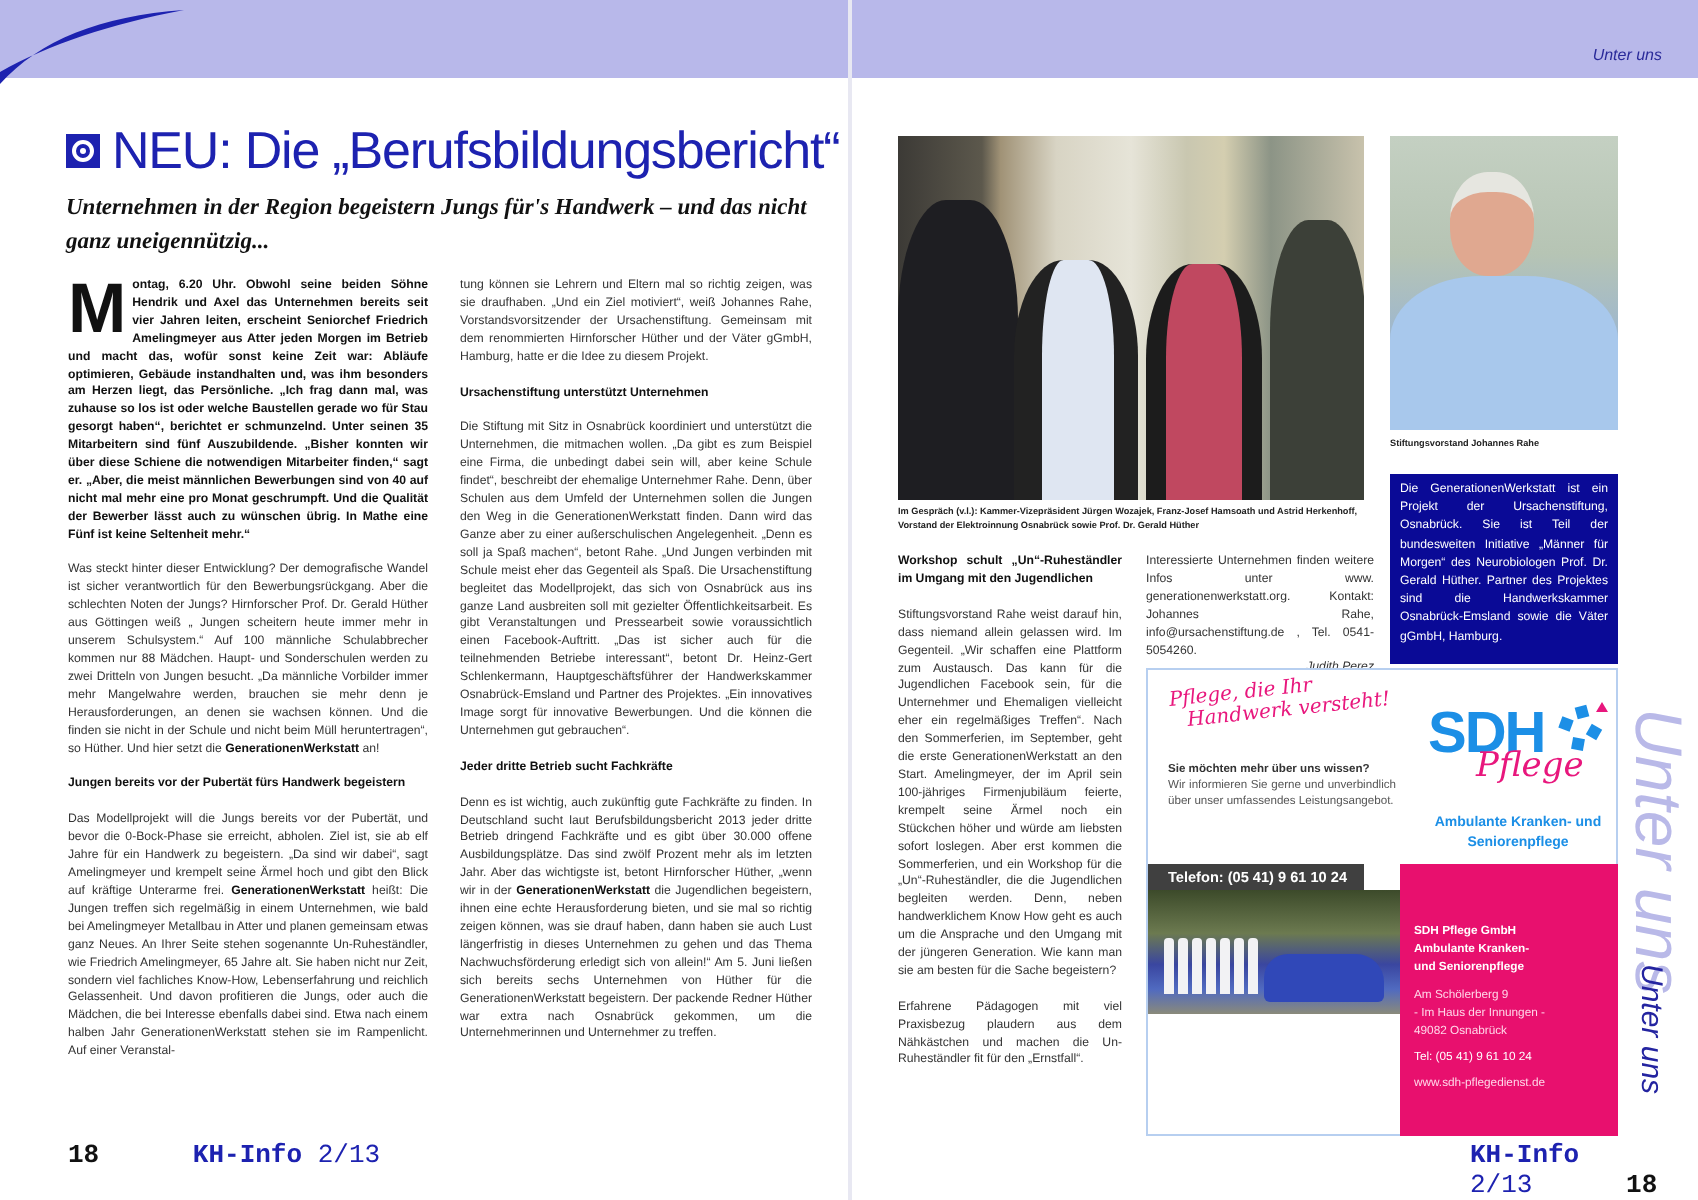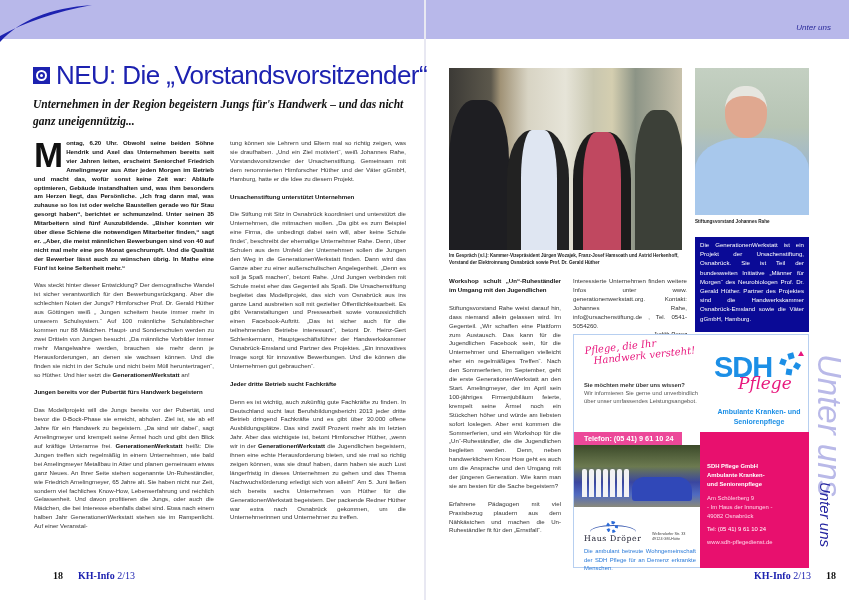--- a/index.html
+++ b/index.html
@@ -41,21 +41,21 @@
   .caption-portrait { left: 695px; top: 219px; width: 114px; }
 
   .infobox { position: absolute; left: 695px; top: 237px; width: 114px; height: 95px; background: #0a0a96; color: #fff; font-family: "Liberation Sans", sans-serif; font-size: 6.1px; line-height: 9.2px; padding: 3px 5px; text-align: justify; }
 
   .ad { position: absolute; left: 573px; top: 334px; width: 236px; height: 234px; border: 1px solid #b7cff0; background: #fff; }
   .ad-slogan { position: absolute; left: 10px; top: 10px; font-family: "DejaVu Serif", serif; font-style: italic; font-size: 10px; line-height: 11px; color: #e8177d; transform: rotate(-6deg); transform-origin: left top; }
   .ad-slogan span { display: block; }
   .ad-slogan span + span { padding-left: 8px; }
   .ad-q { position: absolute; left: 10px; top: 46px; width: 114px; font-family: "Liberation Sans", sans-serif; font-size: 5.8px; line-height: 8.2px; color: #555; text-align: justify; }
   .ad-q b { color: #333; display: block; }
-  .ad-phone-bar { position: absolute; left: 0; top: 97px; width: 108px; height: 13px; background: #ec4899; color: #fff; font-family: "Liberation Sans", sans-serif; font-weight: bold; font-size: 7.3px; line-height: 13px; padding-left: 10px; }
+  .ad-phone-bar { position: absolute; left: 0; top: 97px; width: 108px; height: 13px; background: #404040; color: #fff; font-family: "Liberation Sans", sans-serif; font-weight: bold; font-size: 7.3px; line-height: 13px; padding-left: 10px; }
   .ad-photo { position: absolute; left: 0; top: 110px; width: 126px; height: 62px; background: linear-gradient(180deg,#3c4a2a 0%,#6c7a50 35%,#3a46a0 60%,#506ac0 80%,#8a8a7a 100%); overflow: hidden; }
   .ad-photo .staff { position: absolute; bottom: 10px; width: 5px; height: 28px; background: #f2f2f4; border-radius: 2px 2px 0 0; }
   .ad-photo .car { position: absolute; right: 8px; bottom: 6px; width: 60px; height: 24px; background: #3048b8; border-radius: 12px 14px 3px 3px; }
   .haus { position: absolute; left: 10px; top: 186px; width: 112px; }
   .haus-logo { position: relative; height: 22px; }
   .haus-arc { position: absolute; left: 6px; top: 4px; width: 46px; height: 14px; border-top: 1px solid #3a5ab0; border-radius: 50% 50% 0 0; }
   .haus-mark { position: absolute; left: 22px; top: 0px; width: 12px; height: 12px; border: 3px dotted #2a6ad8; border-radius: 50%; }
   .haus-name { position: absolute; left: 0; top: 13px; font-family: "DejaVu Serif", serif; font-size: 7.8px; color: #223; letter-spacing: 0.6px; }
   .haus-addr { position: absolute; left: 68px; top: 11px; font-family: "Liberation Sans", sans-serif; font-size: 3.8px; line-height: 5px; color: #444; }
   .haus-text { font-family: "Liberation Sans", sans-serif; font-size: 5.9px; line-height: 8.6px; color: #2a7ad8; text-align: justify; margin-top: 4px; }
@@ -67,21 +67,21 @@
   .sdh-tag { position: absolute; left: 136px; top: 72px; width: 98px; text-align: center; font-family: "Liberation Sans", sans-serif; font-weight: bold; font-size: 7px; line-height: 10px; color: #1c8fe6; }
   .sdh-pink { position: absolute; left: 126px; top: 97px; width: 109px; height: 136px; background: #e8106e; color: #fff; font-family: "Liberation Sans", sans-serif; font-size: 5.9px; line-height: 9.2px; padding: 30px 8px 0 7px; }
   .sdh-pink .blk { margin-bottom: 4px; }
   .sdh-pink .bold { font-weight: bold; }
   .sdh-pink .light { color: #ffd6e8; }
 
   .side-label-big { position: absolute; left: 808px; top: 354px; width: 40px; height: 210px; }
   .side-label-big span { position: absolute; left: 2px; top: 0; writing-mode: vertical-rl; font-family: "Liberation Sans", sans-serif; font-style: italic; font-size: 33px; color: #b9b9e8; line-height: 38px; }
   .side-label-small { position: absolute; left: 816px; top: 482px; writing-mode: vertical-rl; font-family: "Liberation Sans", sans-serif; font-style: italic; font-size: 15px; color: #2424a0; line-height: 18px; }
 
-  .footer { position: absolute; top: 570px; font-family: Liberation Serif, serif; font-size: 10px; font-weight: bold; color: #111; margin-left: 19px; }
+  .footer { position: absolute; top: 570px; font-family: Liberation Mono, monospace; font-size: 13px; font-weight: bold; color: #111; }
   .footer .brand { color: #1d22b0; }
   .footer .issue { color: #1d22b0; font-weight: normal; }
   .footer-left { left: 34px; }
   .footer-right { left: 735px; }
 </style>
 </head>
 <body>
 
 <div class="top-band"></div>
 <div class="gutter"></div>
@@ -89,21 +89,21 @@
   <path d="M0 42 C 20 20, 50 8, 92 5 C 55 12, 25 22, 0 36 Z" fill="#1d22b0"></path>
 </svg>
 <div class="section-label">Unter uns</div>
 
 <div class="headline">
   <div class="target-icon">
       <div class="ring">
         <div class="dot"></div>
       </div>
     </div>
-  <span class="headline-text">NEU: Die „Vorstandsvorsitzender“</span>
+  <span class="headline-text">NEU: Die „Berufsbildungsbericht“</span>
 </div>
 <div class="subheadline">Unternehmen in der Region begeistern Jungs für's Handwerk – und das nicht ganz uneigennützig...</div>
 
 <div class="col col1">
   <p class="lead">
     <span class="dropcap">M</span><span>ontag, 6.20 Uhr. Obwohl seine beiden Söhne Hendrik und Axel das Unternehmen bereits seit vier Jahren leiten, erscheint Seniorchef Friedrich Amelingmeyer aus Atter jeden Morgen im Betrieb und macht das, wofür sonst keine Zeit war: Abläufe optimieren, Gebäude instandhalten und, was ihm besonders am Herzen liegt, das Persönliche. „Ich frag dann mal, was zuhause so los ist oder welche Baustellen gerade wo für Stau gesorgt haben“, berichtet er schmunzelnd. Unter seinen 35 Mitarbeitern sind fünf Auszubildende. „Bisher konnten wir über diese Schiene die notwendigen Mitarbeiter finden,“ sagt er. „Aber, die meist männlichen Bewerbungen sind von 40 auf nicht mal mehr eine pro Monat geschrumpft. Und die Qualität der Bewerber lässt auch zu wünschen übrig. In Mathe eine Fünf ist keine Seltenheit mehr.“</span>
   </p>
   <p><span>Was steckt hinter dieser Entwicklung? Der demografische Wandel ist sicher verantwortlich für den Bewerbungsrückgang. Aber die schlechten Noten der Jungs? Hirnforscher Prof. Dr. Gerald Hüther aus Göttingen weiß „ Jungen scheitern heute immer mehr in unserem Schulsystem.“ Auf 100 männliche Schulabbrecher kommen nur 88 Mädchen. Haupt- und Sonderschulen werden zu zwei Dritteln von Jungen besucht. „Da männliche Vorbilder immer mehr Mangelwahre werden, brauchen sie mehr denn je Herausforderungen, an denen sie wachsen können. Und die finden sie nicht in der Schule und nicht beim Müll heruntertragen“, so Hüther. Und hier setzt die </span><b>GenerationenWerkstatt</b><span> an!</span></p>
   <p class="sub">Jungen bereits vor der Pubertät fürs Handwerk begeistern</p>
   <p><span>Das Modellprojekt will die Jungs bereits vor der Pubertät, und bevor die 0-Bock-Phase sie erreicht, abholen. Ziel ist, sie ab elf Jahre für ein Handwerk zu begeistern. „Da sind wir dabei“, sagt Amelingmeyer und krempelt seine Ärmel hoch und gibt den Blick auf kräftige Unterarme frei. </span><b>GenerationenWerkstatt</b><span> heißt: Die Jungen treffen sich regelmäßig in einem Unternehmen, wie bald bei Amelingmeyer Metallbau in Atter und planen gemeinsam etwas ganz Neues. An Ihrer Seite stehen sogenannte Un-Ruheständler, wie Friedrich Amelingmeyer, 65 Jahre alt. Sie haben nicht nur Zeit, sondern viel fachliches Know-How, Lebenserfahrung und reichlich Gelassenheit. Und davon profitieren die Jungs, oder auch die Mädchen, die bei Interesse ebenfalls dabei sind. Etwa nach einem halben Jahr GenerationenWerkstatt stehen sie im Rampenlicht. Auf einer Veranstal-</span></p>
@@ -155,32 +155,20 @@
   <div class="ad-phone-bar">Telefon: (05 41) 9 61 10 24</div>
   <div class="ad-photo">
     <div class="staff" style="left:8px;"></div>
     <div class="staff" style="left:15px;"></div>
     <div class="staff" style="left:22px;"></div>
     <div class="staff" style="left:29px;"></div>
     <div class="staff" style="left:36px;"></div>
     <div class="staff" style="left:43px;"></div>
     <div class="staff" style="left:50px;"></div>
     <div class="car"></div>
-  </div>
-  <div class="haus">
-    <div class="haus-logo">
-      <div class="haus-arc"></div>
-      <div class="haus-mark"></div>
-      <div class="haus-name">Haus Dröper</div>
-      <div class="haus-addr">
-        <div>Wellendorfer Str. 33</div>
-        <div>49124 GM-Hütte</div>
-      </div>
-    </div>
-    <div class="haus-text">Die ambulant betreute Wohngemeinschaft der SDH Pflege für an Demenz erkrankte Menschen.</div>
   </div>
   <div class="sdh-logo">
     <div class="sdh-letters">SDH</div>
     <div class="sdh-script">Pflege</div>
     <div class="sdh-sq" style="left:66px;top:10px;transform:rotate(20deg);"></div>
     <div class="sdh-sq" style="left:74px;top:4px;transform:rotate(-15deg);"></div>
     <div class="sdh-sq" style="left:80px;top:14px;transform:rotate(30deg);"></div>
     <div class="sdh-sq" style="left:72px;top:20px;transform:rotate(10deg);"></div>
     <div class="sdh-tri" style="left:84px;top:2px;"></div>
   </div>

